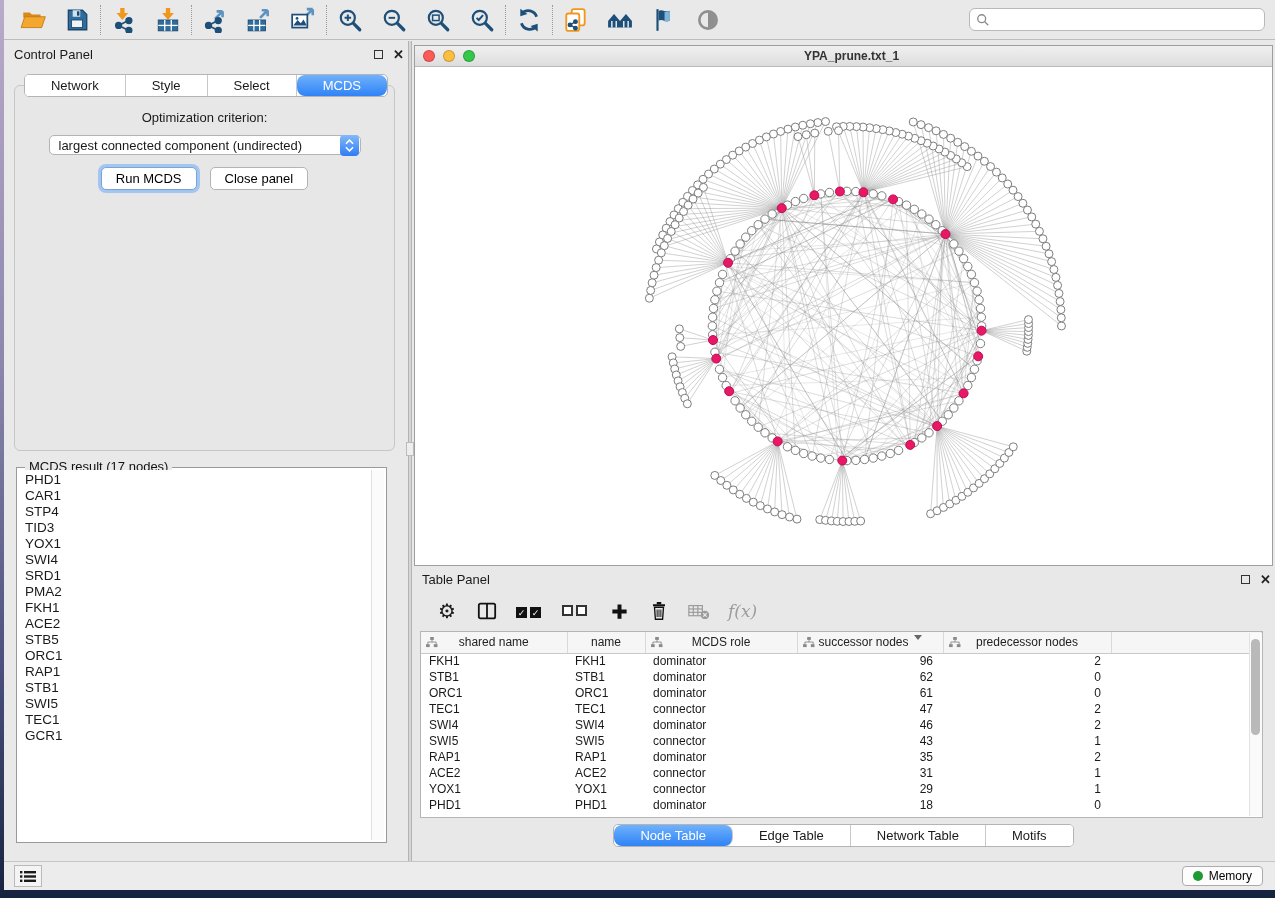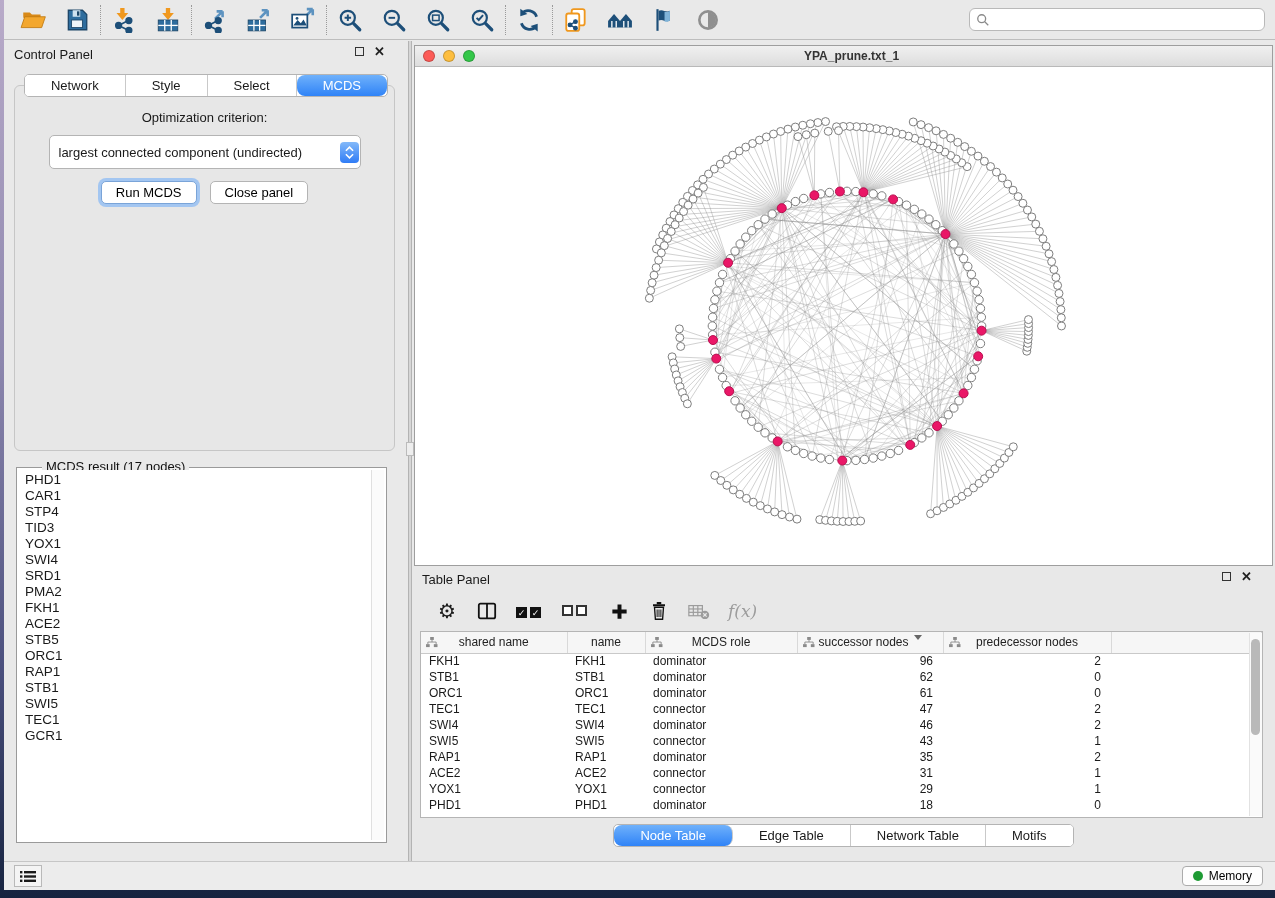--- a/index.html
+++ b/index.html
@@ -19,46 +19,46 @@
   .toolbar-spacer { flex:1; }
   .searchbox { width:296px; height:23px; background:#fff; border:1px solid #b9b9b9; border-radius:6px;
     display:flex; align-items:center; padding:0 6px; gap:4px; }
   .searchbox input { border:none; outline:none; flex:1; font-size:12px; background:transparent; }
 
   
   .workspace { position:absolute; top:41px; left:0; right:0; bottom:29px; display:flex; }
 
   
   .control-panel { width:404px; background:#e9e9e9; position:relative; }
-  .panel-header { display:flex; padding:6px 23px 4px 10px; font-size:13px; }
+  .panel-header { display:flex; align-items:center; padding:6px 4px 4px 10px; font-size:13px; }
   .panel-header .ph-title { flex:1; }
   .win-float { width:9px; height:9px; border:1.5px solid #333; display:inline-block; margin-right:10px; }
   .win-close { font-size:13px; font-weight:bold; color:#222; line-height:9px; }
   .tabbar { display:flex; justify-content:center; margin-top:8px; position:relative; z-index:2; }
   .tabseg { display:flex; border:1px solid #b4b4b4; border-radius:5px; overflow:hidden; background:#fff; }
   .tabseg .tab { padding:3px 26px; font-size:13px; background:#fff; border-right:1px solid #c9c9c9; }
   .tabseg .tab:last-child { border-right:none; }
   .tabseg .tab.active { background:linear-gradient(#6fb1fb,#2f83f7); color:#fff;border-radius:8px; }
   .mcds-box { margin:-12px 13px 0 10px; border:1px solid #c6c6c6; border-radius:6px;
     background:#e7e7e7; height:366px; padding-top:24px; }
   .opt-label { text-align:center; font-size:13px; margin-bottom:10px; }
-  .dropdown { margin:0 auto; width:312px; height:34px; background:#fff; border:1px solid #b4b4b4;
+  .dropdown { margin:0 auto; width:312px; height:20px; background:#fff; border:1px solid #b4b4b4;
     border-radius:5px; display:flex; align-items:center; }
   .dropdown .dd-value { flex:1; padding-left:9px; font-size:13px; white-space:nowrap; }
   .dropdown .dd-stepper { width:19px; height:21px; border-radius:4px;
     background:linear-gradient(#83b9f9,#2f7cf6); margin-right:1px;
     display:flex; flex-direction:column; align-items:center; justify-content:center; gap:1px; }
   .dd-stepper svg { display:block; }
   .btn-row { display:flex; justify-content:center; gap:13px; margin-top:12px; }
   .btn { background:#fff; border:1px solid #b4b4b4; border-radius:5px; padding:3px 14px;
     font-size:13px; font-family:inherit; }
   .btn.focus-ring { box-shadow:0 0 0 3px #a3c6f1; border-color:#7aa4d8; }
   .result-box { position:absolute; left:12px; right:21px; top:426px; bottom:18px;
     border:1px solid #9a9a9a; background:#fff; }
-  .result-legend { position:absolute; top:-9px; left:25px; background:#e9e9e9; padding:0 4px;
+  .result-legend { position:absolute; top:-9px; left:8px; background:#e9e9e9; padding:0 4px;
     font-size:13px; color:#111; }
   .result-list { position:absolute; inset:2px 15px 2px 2px; overflow:hidden; background:#fff;
     padding:2px 0 0 6px; }
   .result-scroll { position:absolute; top:2px; bottom:2px; right:2px; width:13px;
     background:#fbfbfb; border-left:1px solid #e0e0e0; }
   .result-item { font-size:13.5px; line-height:16px; }
 
   .splitter { width:4px; background:#d6d6d6; border-left:1px solid #b3b3b3; border-right:1px solid #b3b3b3; position:relative; }
   .splitter .grip { position:absolute; top:401px; left:-3px; width:8px; height:14px;
     background:#eee; border:1px solid #bbb; }

